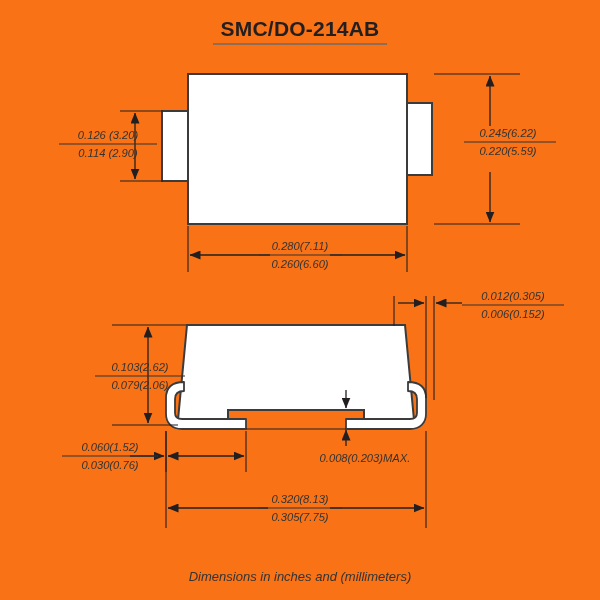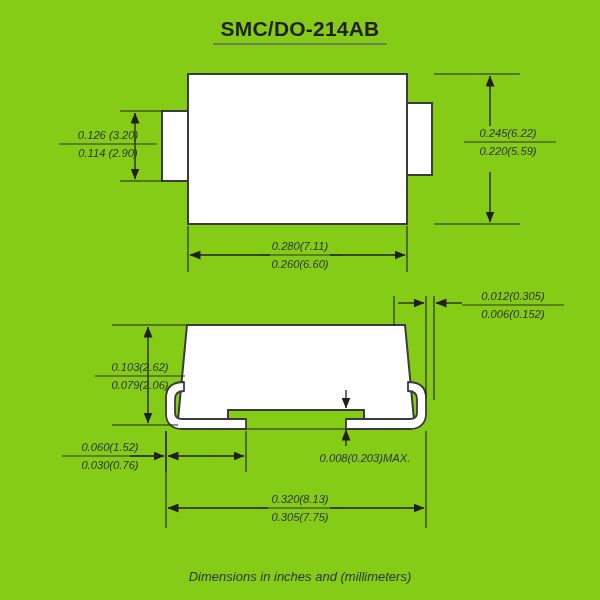--- a/index.html
+++ b/index.html
@@ -11,21 +11,21 @@
     width: 600px;
     height: 600px;
     font-family: "Liberation Sans", sans-serif;
     color: #231f20;
     overflow: hidden;
   }
   #sheet {
     position: relative;
     width: 600px;
     height: 600px;
-    background: #84cc16;
+    background: #f97316;
   }
   #drawing-svg {
     position: absolute;
     left: 0;
     top: 0;
     width: 600px;
     height: 600px;
   }
   .title-text {
     font-family: "Liberation Sans", sans-serif;

